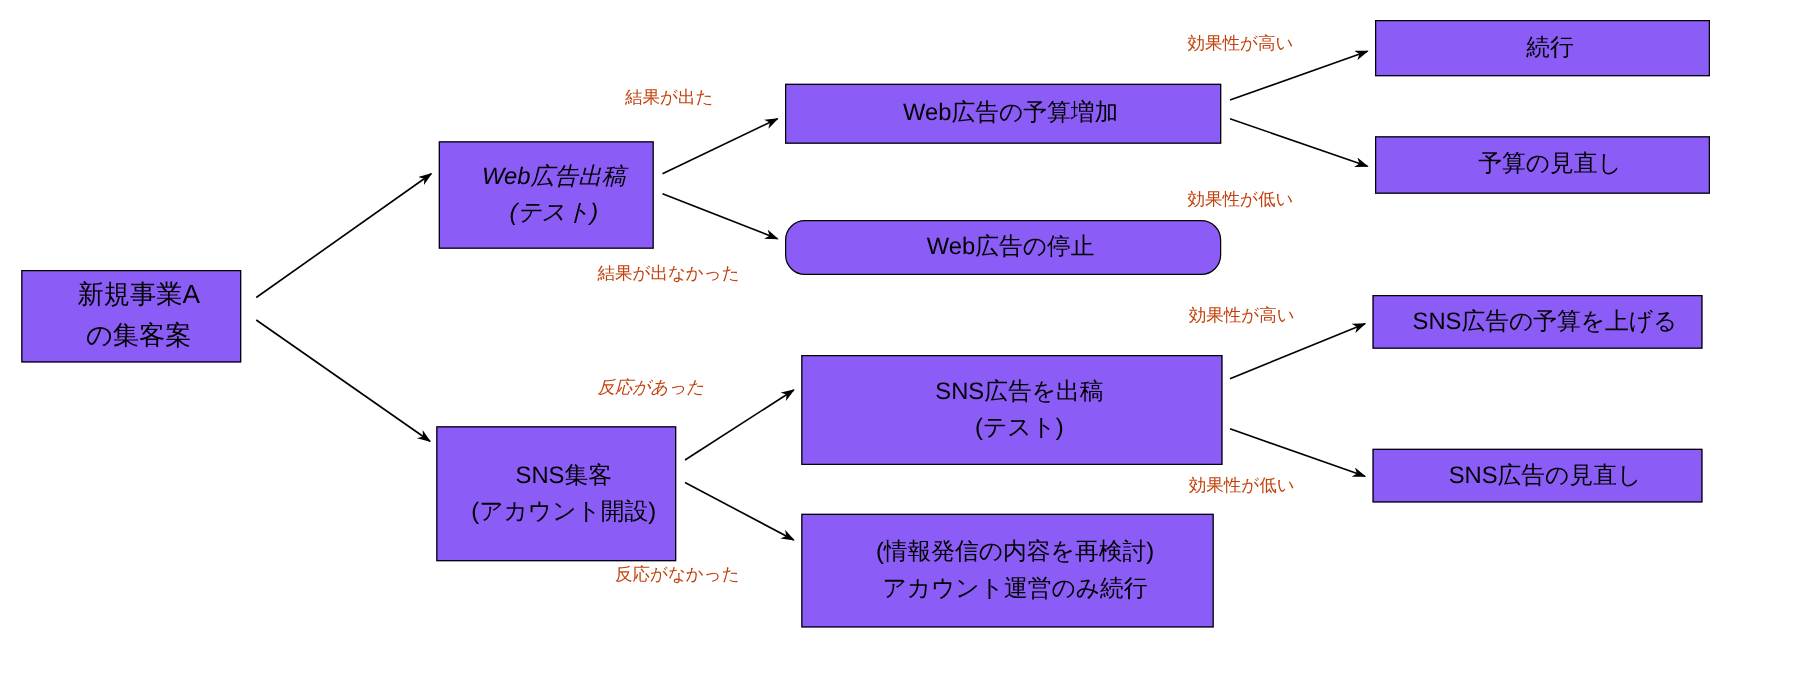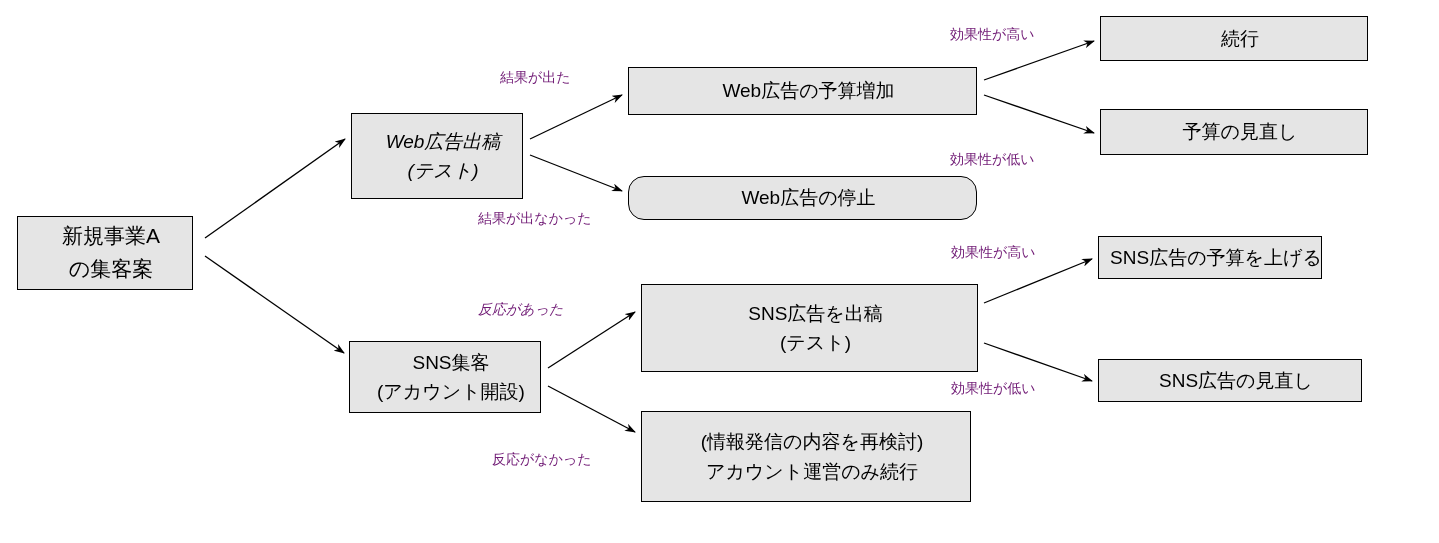--- a/index.html
+++ b/index.html
@@ -24,38 +24,38 @@
     left: 0;
     top: 0;
     width: 1439px;
     height: 543px;
     pointer-events: none;
   }
   .node-box {
     position: absolute;
     box-sizing: border-box;
     border: 1px solid #000000;
-    background: #e5e5e5;
+    background: #8b5cf6;
     display: flex;
     flex-direction: column;
     align-items: center;
     justify-content: center;
     text-align: center;
     line-height: 1.55;
     color: #000000;
     padding-left: 12px;
   }
   .node-line {
     display: block;
     white-space: nowrap;
   }
   .edge-label {
     position: absolute;
     white-space: nowrap;
-    color: #701a75;
+    color: #c2410c;
     font-size: 14px;
     line-height: 1;
   }
 </style>
 </head>
 <body>
 
 <div id="diagram-canvas">
 
   <svg id="edge-layer" viewBox="0 0 1439 543" width="1439" height="543" xmlns="http://www.w3.org/2000/svg">
@@ -92,33 +92,33 @@
       </div>
       <div class="node-box" style="left: 628px; top: 176px; width: 349px; height: 44px; font-size: 19px; border-radius: 16px;">
         <span class="node-line">Web広告の停止</span>
       </div>
       <div class="node-box" style="left: 1100px; top: 16px; width: 268px; height: 45px; font-size: 19px;">
         <span class="node-line">続行</span>
       </div>
       <div class="node-box" style="left: 1100px; top: 109px; width: 268px; height: 46px; font-size: 19px;">
         <span class="node-line">予算の見直し</span>
       </div>
-      <div class="node-box" style="left: 349px; top: 341px; width: 192px; height: 72px; font-size: 19px;">
+      <div class="node-box" style="left: 349px; top: 341px; width: 192px; height: 108px; font-size: 19px;">
         <span class="node-line">SNS集客</span>
         <span class="node-line">(アカウント開設)</span>
       </div>
       <div class="node-box" style="left: 641px; top: 284px; width: 337px; height: 88px; font-size: 19px;">
         <span class="node-line">SNS広告を出稿</span>
         <span class="node-line">(テスト)</span>
       </div>
       <div class="node-box" style="left: 641px; top: 411px; width: 330px; height: 91px; font-size: 19px;">
         <span class="node-line">(情報発信の内容を再検討)</span>
         <span class="node-line">アカウント運営のみ続行</span>
       </div>
-      <div class="node-box" style="left: 1098px; top: 236px; width: 224px; height: 43px; font-size: 19px;">
+      <div class="node-box" style="left: 1098px; top: 236px; width: 264px; height: 43px; font-size: 19px;">
         <span class="node-line">SNS広告の予算を上げる</span>
       </div>
       <div class="node-box" style="left: 1098px; top: 359px; width: 264px; height: 43px; font-size: 19px;">
         <span class="node-line">SNS広告の見直し</span>
       </div>
     </div>
   <div id="label-layer">
       <div class="edge-label" style="left: 500px; top: 70px;">結果が出た</div>
       <div class="edge-label" style="left: 478px; top: 211px;">結果が出なかった</div>
       <div class="edge-label" style="left: 950px; top: 27px;">効果性が高い</div>

